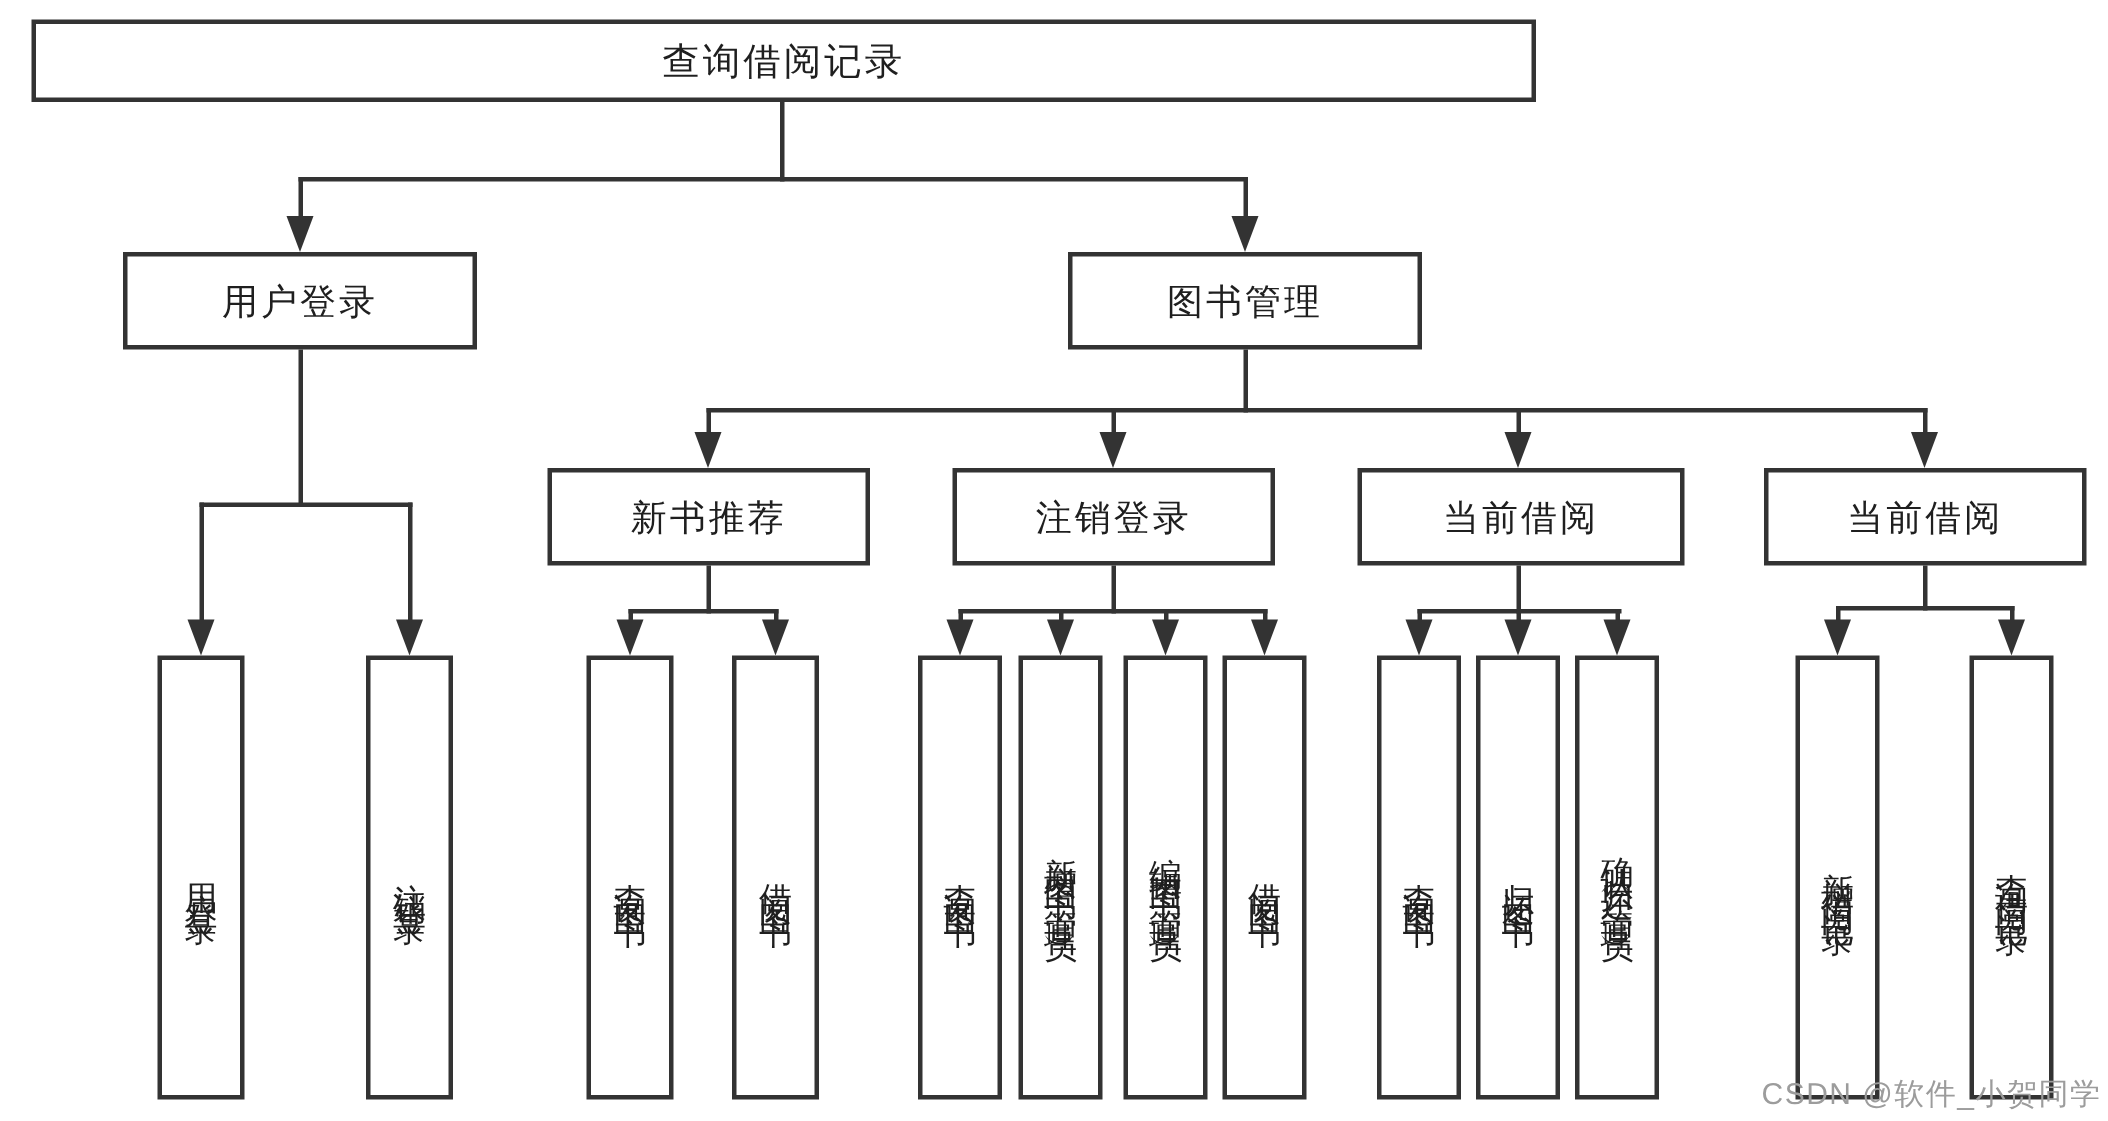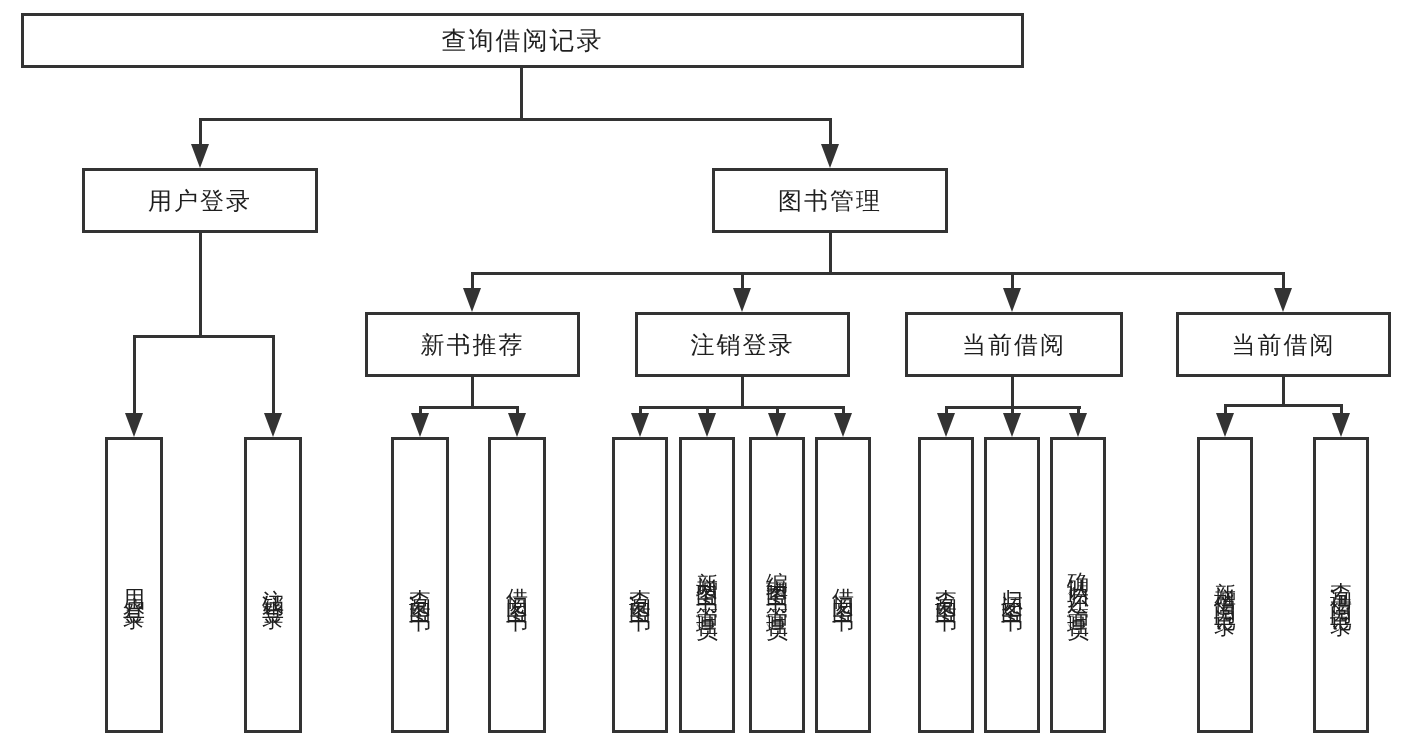--- a/index.html
+++ b/index.html
@@ -181,14 +181,15 @@
   <div class="vline" style="left:1077px; top:406px; height:12px;"></div>
   <div class="arrow-down" style="left:1069px; top:413px;"></div>
 
   <div class="vline" style="left:1282px; top:377px; height:30px;"></div>
   <div class="hline" style="left:1224px; top:404px; width:119px;"></div>
   <div class="vline" style="left:1224px; top:404px; height:14px;"></div>
   <div class="arrow-down" style="left:1216px; top:413px;"></div>
   <div class="vline" style="left:1340px; top:404px; height:14px;"></div>
   <div class="arrow-down" style="left:1332px; top:413px;"></div>
 
+  <div id="watermark">CSDN @软件_小贺同学</div>
 
 </div>
 
 </body></html>

